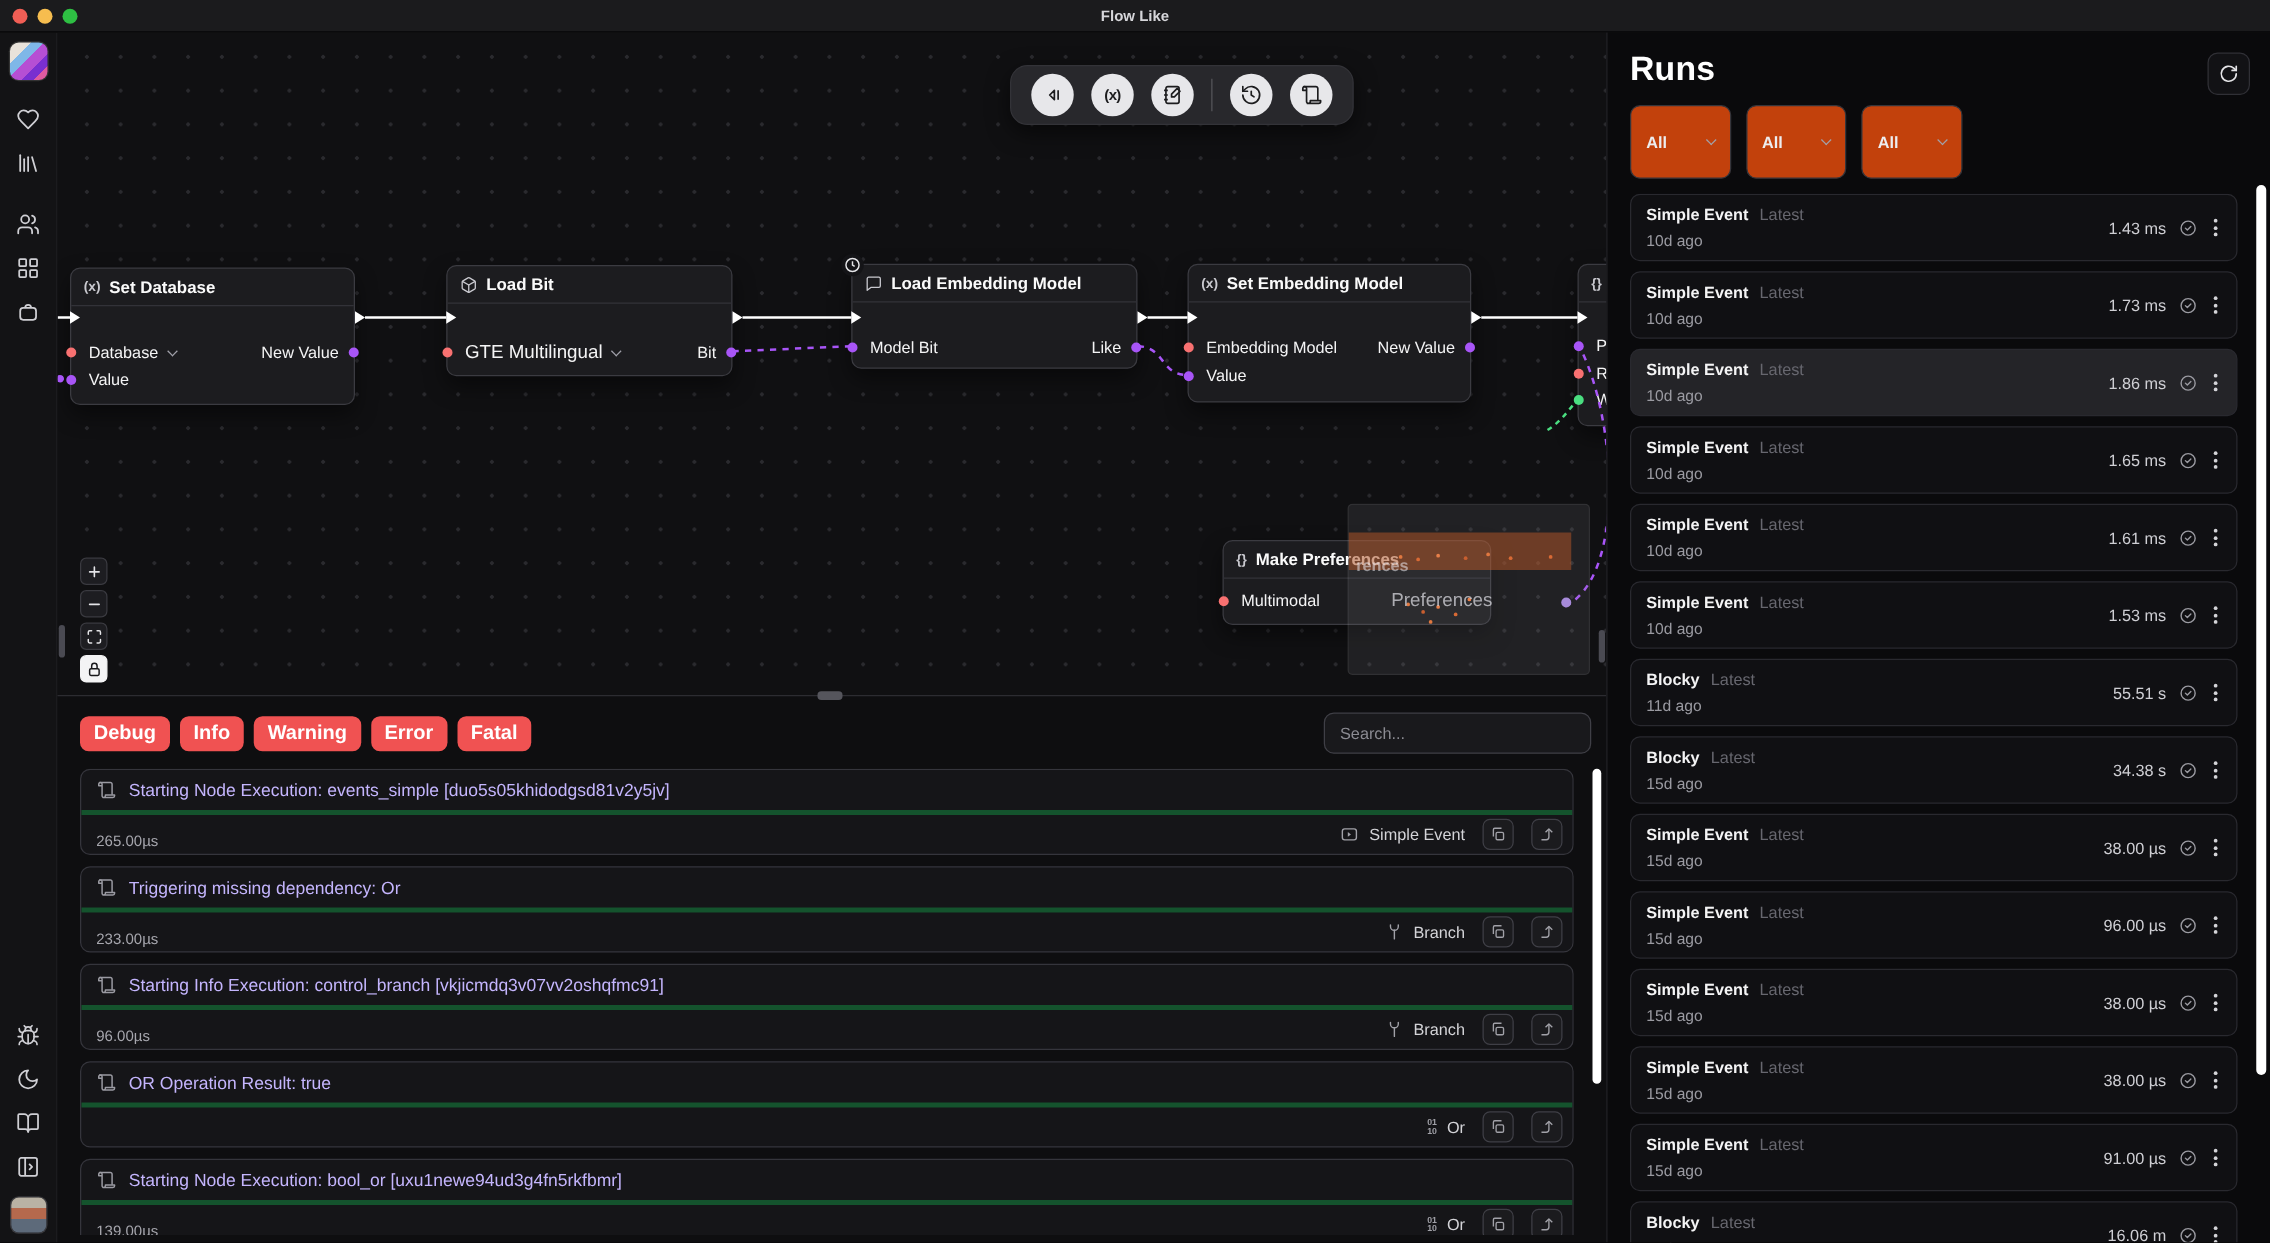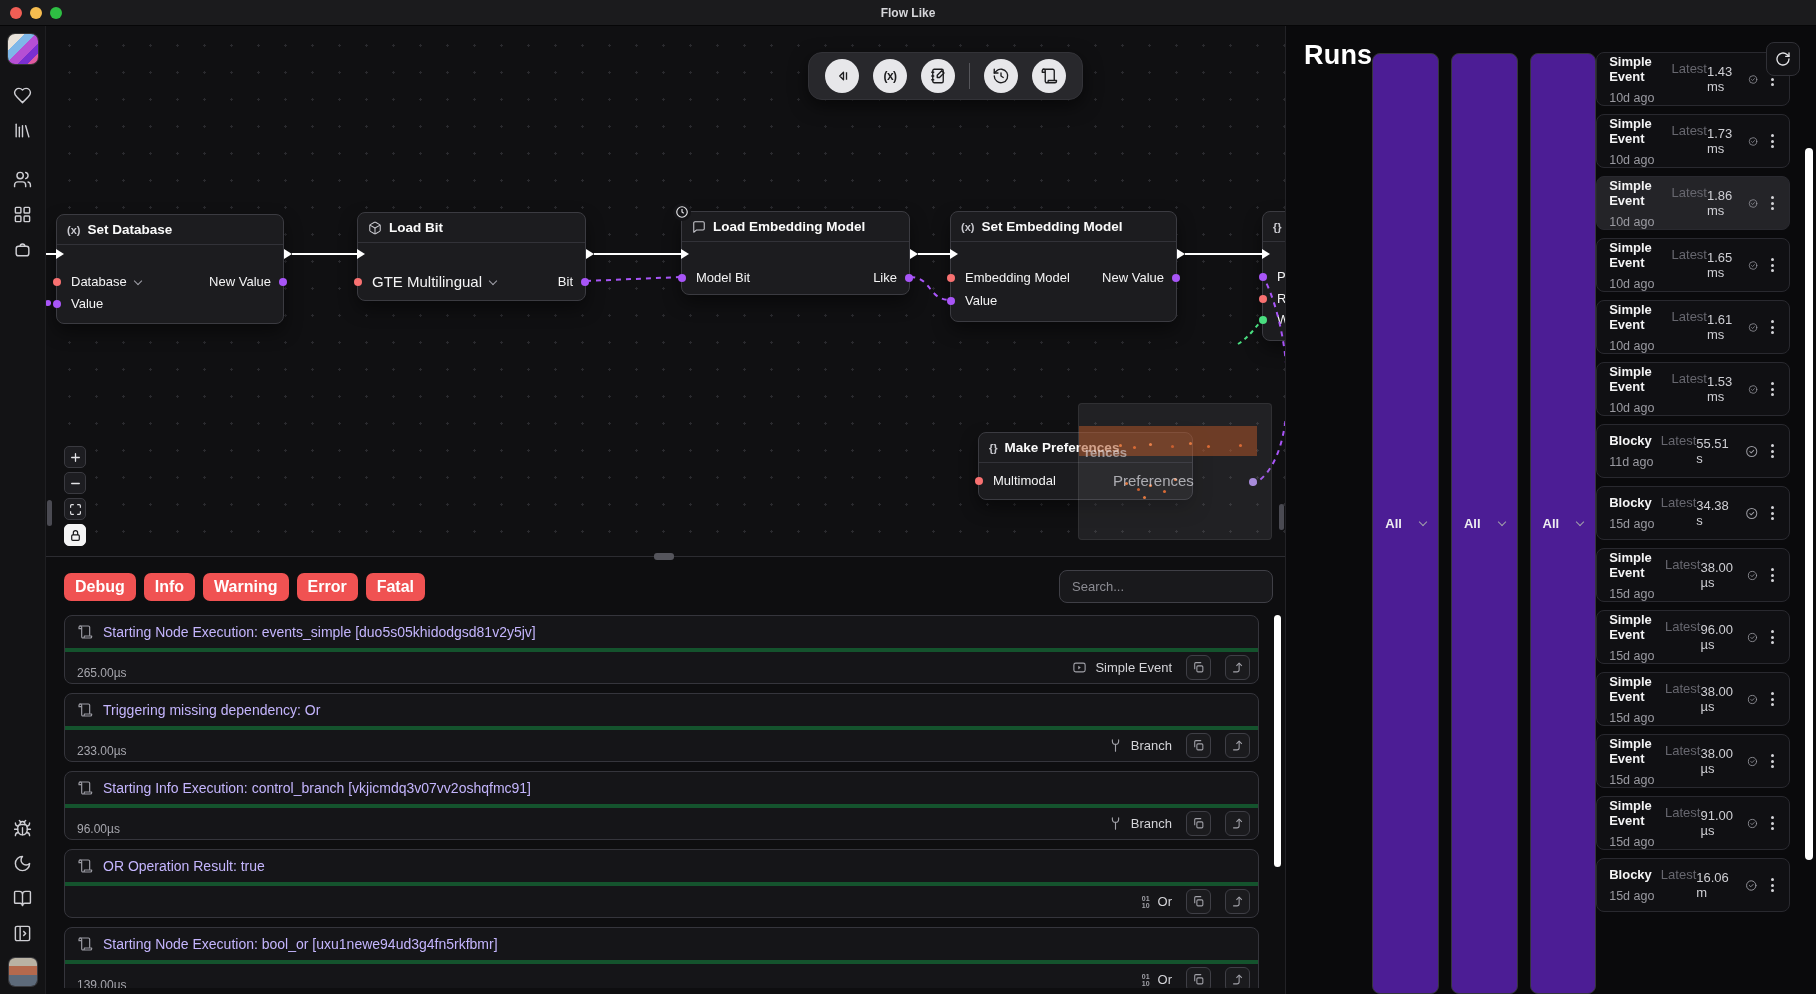--- a/index.html
+++ b/index.html
@@ -93,26 +93,26 @@
   .logmsg svg{width:16px;height:16px;color:#9a9aa2;flex:0 0 auto}
   .logmeta{display:flex;align-items:flex-end;justify-content:space-between;min-height:30px;padding:3px 8px 3px 12px;color:#a6a6ad;font-size:12px}
   .badge{display:flex;align-items:center;gap:8px;color:#d4d4d8;font-size:13px}
   .badge svg{width:15px;height:15px;color:#a1a1a8}
   .binary{font-size:7px;line-height:7px;font-weight:700;color:#a1a1a8;text-align:center}
   .mini-btn{width:25px;height:25px;border:1px solid #3f3f46;border-radius:6px;background:#1b1b1e;color:#a6a6ad;display:flex;align-items:center;justify-content:center;margin-left:6px;cursor:pointer}
   .mini-btn svg{width:13px;height:13px}
   .log-scrollbar{position:absolute;right:4px;top:58px;width:7px;height:252px;background:#fff;border-radius:4px;z-index:4}
 
   
-  .runs{width:531px;flex:0 0 531px;background:#0a0a0c;border-left:1px solid #222226;position:relative;padding:14px 18px 0;display:flex;flex-direction:row;min-height:0}
+  .runs{width:531px;flex:0 0 531px;background:#0a0a0c;border-left:1px solid #222226;position:relative;padding:14px 18px 0;display:flex;flex-direction:column;min-height:0}
   .runs-title{font-size:27px;font-weight:800;color:#fff;letter-spacing:.2px}
   .refresh-btn{position:absolute;top:16px;right:16px;width:34px;height:34px;border:1px solid #303036;border-radius:8px;background:#121215;color:#e4e4e7;display:flex;align-items:center;justify-content:center;cursor:pointer}
   .refresh-btn svg{width:16px;height:16px}
   .run-filters{display:flex;gap:12px;margin-top:13px}
-  .rfilter{display:flex;align-items:center;gap:10px;border:1px solid #35353b;border-radius:8px;padding:7px 12px;font-size:13px;font-weight:700;color:#ededf0;background:#4c1d95;cursor:pointer}
+  .rfilter{display:flex;align-items:center;gap:24px;border:1px solid #35353b;border-radius:8px;padding:21px 12px;font-size:13px;font-weight:700;color:#ededf0;background:#c2410c;cursor:pointer}
   .run-list{margin-top:12px;display:flex;flex-direction:column;gap:8px;overflow:hidden;flex:1;padding-right:8px}
   .run-card{display:flex;justify-content:space-between;align-items:center;border:1px solid #29292f;border-radius:8px;background:#101013;padding:9px 12px;min-height:54px;flex:0 0 54px;cursor:pointer}
   .run-card.highlight{background:#242428}
   .run-top{display:flex;align-items:center;gap:9px}
   .run-name{font-size:13px;font-weight:700;color:#f4f4f5}
   .run-tag{font-size:13px;color:#67676f}
   .run-age{font-size:12.5px;color:#9a9aa1;margin-top:7px}
   .run-right{display:flex;align-items:center;gap:10px}
   .run-duration{font-size:13px;color:#cfcfd4}
   .run-right svg{width:15px;height:15px;color:#9a9aa1}

